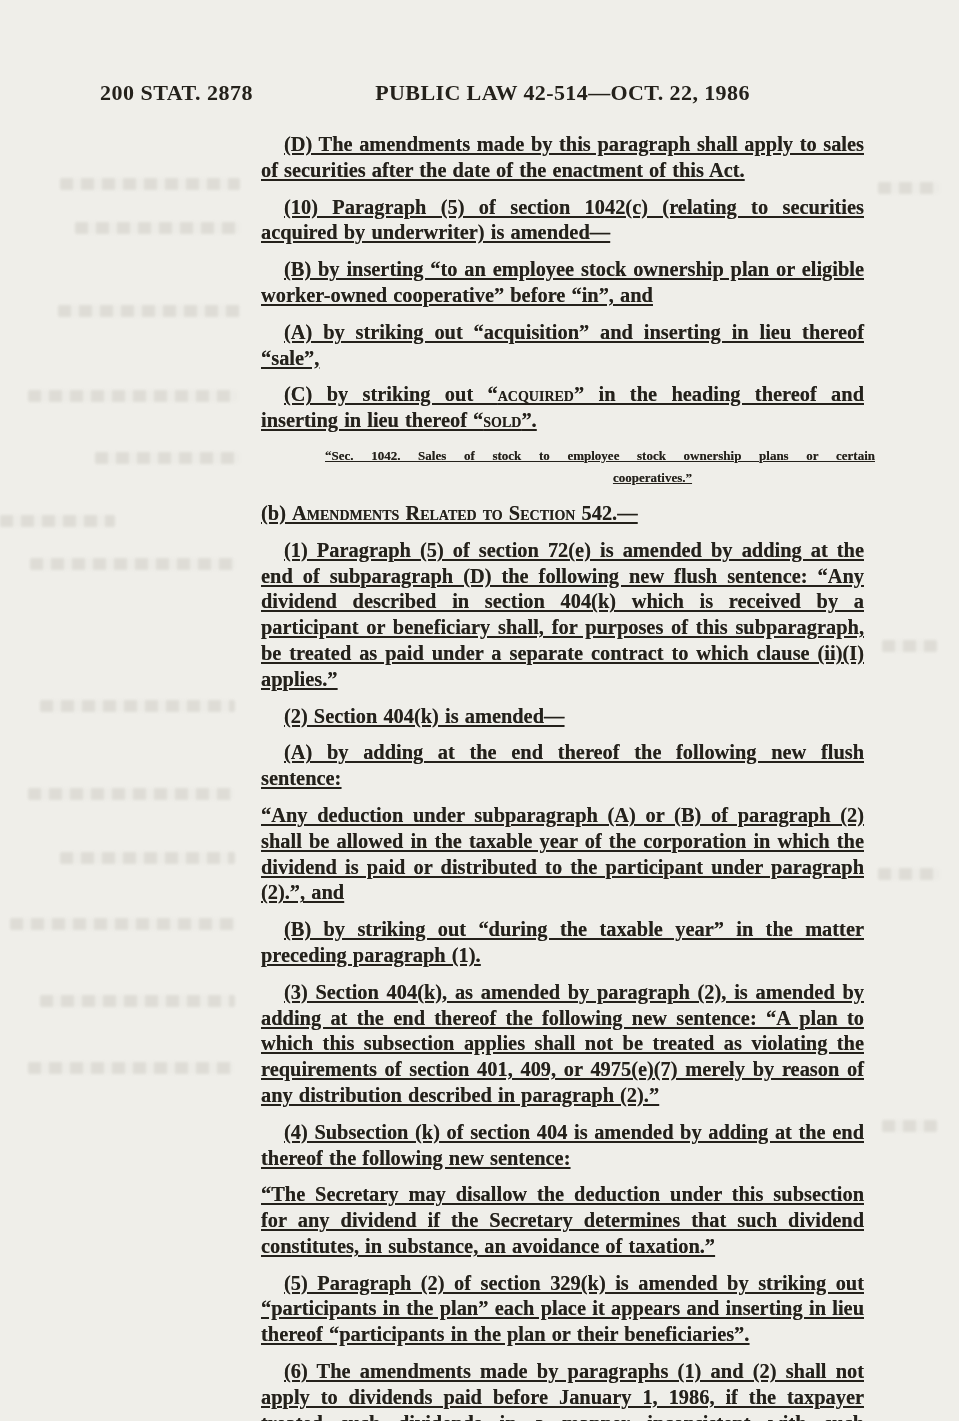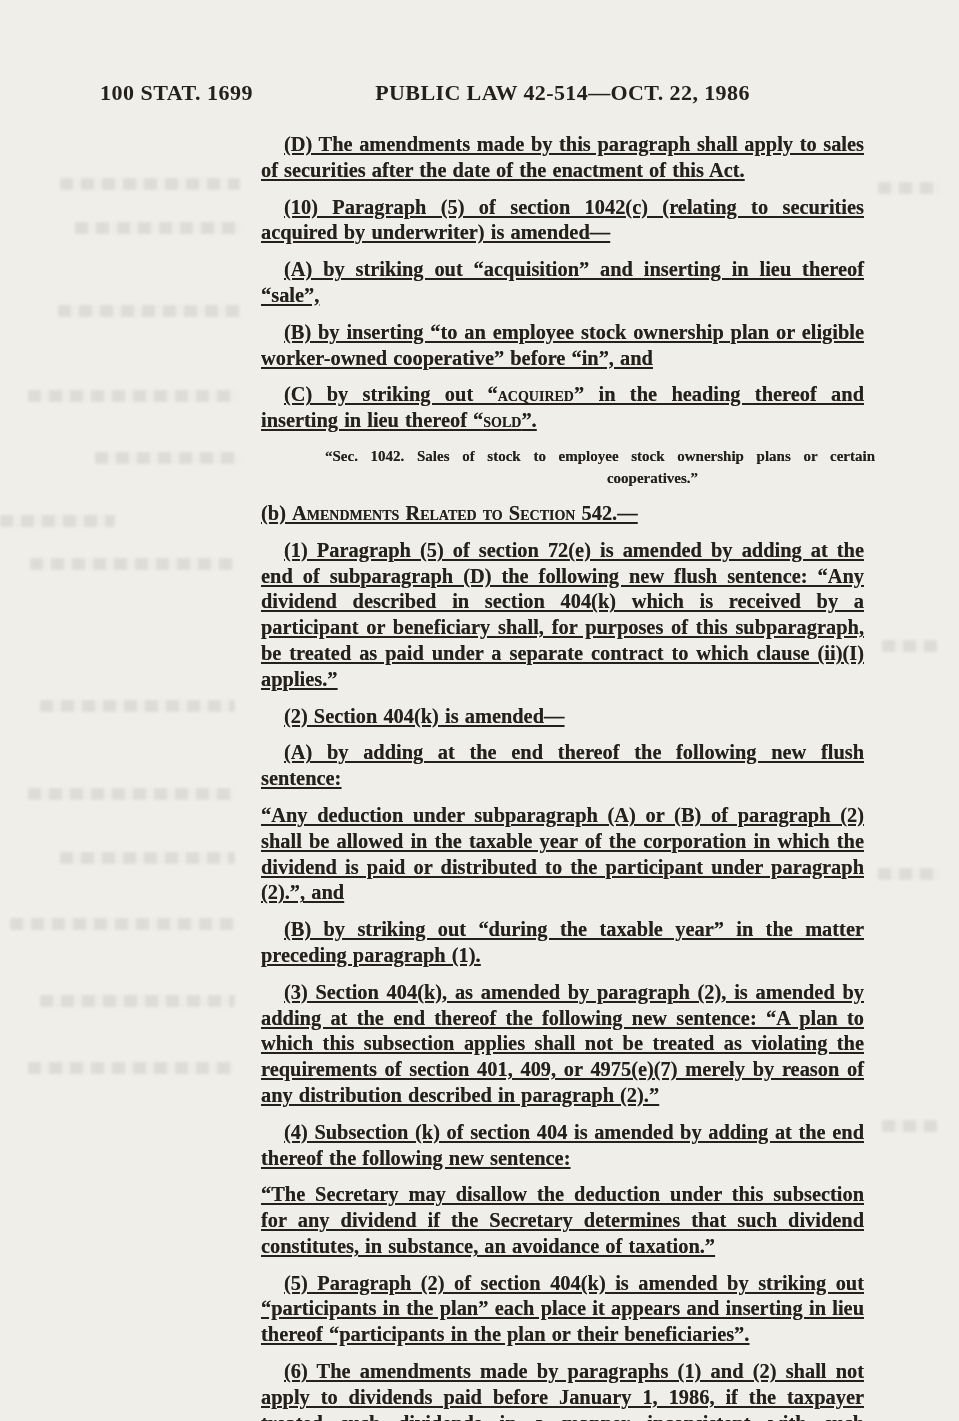--- a/index.html
+++ b/index.html
@@ -28,21 +28,21 @@
     font-size:20.4px; line-height:25.8px; font-weight:700;
     text-align:justify; word-spacing:1px;
     text-shadow:0 0 0.4px rgba(30,27,20,0.55);
   }
   .main p { margin:11px;text-decoration:underline; }
   .para    { margin-left:34px; text-indent:23px; }
   .subpara { margin-left:64px; text-indent:23px; }
   .flush   { margin-left:0;  text-indent:0; }
   .heading { margin-left:22px; text-indent:0; }
   .sc { font-variant:small-caps; }
-  .sec-item { margin:3px 0 8px 0; font-size:15px; line-height:22.5px; }
+  .sec-item { margin:3px 0 8px 0; font-size:13px; line-height:22.5px;text-decoration:underline; }
   .sec-line1 { margin-left:75px; text-align:justify; text-align-last:justify; }
   .sec-line2 { margin-left:0; text-align:center; padding-left:180px; }
   
   .ghost {
     position:absolute; height:12px;
     background:repeating-linear-gradient(90deg,
       rgba(148,144,132,0.34) 0px, rgba(148,144,132,0.34) 13px,
       rgba(148,144,132,0.05) 13px, rgba(148,144,132,0.05) 21px);
     filter:blur(1.6px); opacity:0.55; border-radius:2px;
     pointer-events:none;
@@ -64,41 +64,41 @@
   <div class="ghost" style="left:28px;  top:788px;  width:205px;"></div>
   <div class="ghost" style="left:60px;  top:852px;  width:175px;"></div>
   <div class="ghost" style="left:10px;  top:918px;  width:225px;"></div>
   <div class="ghost" style="left:40px;  top:995px;  width:195px;"></div>
   <div class="ghost" style="left:28px;  top:1062px; width:205px;"></div>
   <div class="ghost" style="left:878px; top:182px;  width:62px;"></div>
   <div class="ghost" style="left:882px; top:640px;  width:55px;"></div>
   <div class="ghost" style="left:878px; top:868px;  width:62px;"></div>
   <div class="ghost" style="left:882px; top:1120px; width:55px;"></div>
 
-  <div class="hdr-left">100 STAT. 1699</div>
+  <div class="hdr-left">200 STAT. 2878</div>
   <div class="hdr-title">PUBLIC LAW 42-514—OCT. 22, 1986</div>
 
   <div class="main">
     <p class="para">(D) The amendments made by this paragraph shall apply to sales of securities after the date of the enactment of this Act.</p>
     <p class="para">(10) Paragraph (5) of section 1042(c) (relating to securities acquired by underwriter) is amended—</p>
+    <p class="subpara">(B) by inserting “to an employee stock ownership plan or eligible worker-owned cooperative” before “in”, and</p>
     <p class="subpara">(A) by striking out “acquisition” and inserting in lieu thereof “sale”,</p>
-    <p class="subpara">(B) by inserting “to an employee stock ownership plan or eligible worker-owned cooperative” before “in”, and</p>
     <p class="subpara"><span>(C) by striking out “</span><span class="sc">acquired</span><span>” in the heading thereof and inserting in lieu thereof “</span><span class="sc">sold</span><span>”.</span></p>
     <div class="sec-item">
       <div class="sec-line1">“Sec. 1042. Sales of stock to employee stock ownership plans or certain</div>
       <div class="sec-line2">cooperatives.”</div>
     </div>
     <p class="heading"><span>(b) </span><span class="sc">Amendments Related to Section 542.—</span></p>
     <p class="para">(1) Paragraph (5) of section 72(e) is amended by adding at the end of subparagraph (D) the following new flush sentence: “Any dividend described in section 404(k) which is received by a participant or beneficiary shall, for purposes of this subparagraph, be treated as paid under a separate contract to which clause (ii)(I) applies.”</p>
     <p class="para">(2) Section 404(k) is amended—</p>
     <p class="subpara">(A) by adding at the end thereof the following new flush sentence:</p>
     <p class="flush">“Any deduction under subparagraph (A) or (B) of paragraph (2) shall be allowed in the taxable year of the corporation in which the dividend is paid or distributed to the participant under paragraph (2).”, and</p>
     <p class="subpara">(B) by striking out “during the taxable year” in the matter preceding paragraph (1).</p>
     <p class="para">(3) Section 404(k), as amended by paragraph (2), is amended by adding at the end thereof the following new sentence: “A plan to which this subsection applies shall not be treated as violating the requirements of section 401, 409, or 4975(e)(7) merely by reason of any distribution described in paragraph (2).”</p>
     <p class="para">(4) Subsection (k) of section 404 is amended by adding at the end thereof the following new sentence:</p>
     <p class="flush">“The Secretary may disallow the deduction under this subsection for any dividend if the Secretary determines that such dividend constitutes, in substance, an avoidance of taxation.”</p>
-    <p class="para">(5) Paragraph (2) of section 404(k) is amended by striking out “participants in the plan” each place it appears and inserting in lieu thereof “participants in the plan or their beneficiaries”.</p>
+    <p class="para">(5) Paragraph (2) of section 329(k) is amended by striking out “participants in the plan” each place it appears and inserting in lieu thereof “participants in the plan or their beneficiaries”.</p>
     <p class="para">(6) The amendments made by paragraphs (1) and (2) shall not apply to dividends paid before January 1, 1986, if the taxpayer treated such dividends in a manner inconsistent with such amendments on a return filed with the Secretary before the date of the enactment of this Act.</p>
     <p class="heading"><span>(c) </span><span class="sc">Amendments Related to Section 543.—</span></p>
     <p class="para">(1) Subparagraph (B) of section 291(e)(1) (defining financial institution preference item) is amended by adding at the end thereof the following new clause:</p>
   </div>
 
 </div>
 
 </body></html>

